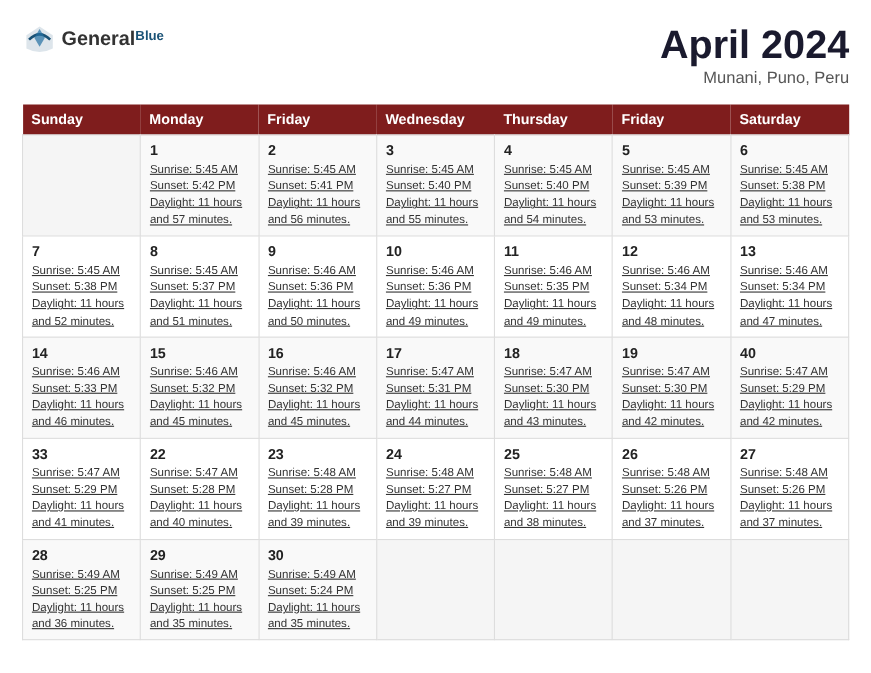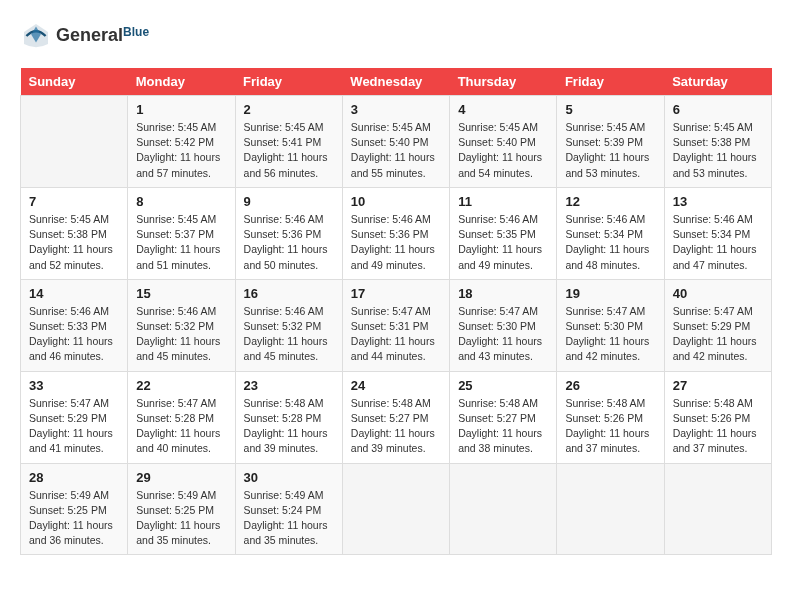--- a/index.html
+++ b/index.html
@@ -50,21 +50,21 @@
     .location {
       font-size: 15px;
       color: #555;
     }
     table {
       width: 100%;
       border-collapse: collapse;
       font-size: 11px;
     }
     thead tr th {
-      background-color: #ef4444;
+      background-color: #7f1d1d;
       color: #fff;
       padding: 6px 8px;
       text-align: left;
       font-size: 13px;
       font-weight: bold;
       margin-top: 23px;
     }
     tbody tr td {
       vertical-align: top;
       padding: 6px 8px;
@@ -82,40 +82,45 @@
       font-size: 13px;
       font-weight: bold;
       color: #222;
       display: block;
       margin-bottom: 3px;
     }
     .day-info {
       font-size: 10.5px;
       color: #333;
       line-height: 1.45;
+      text-decoration: underline;
     }
     .empty-cell {
       background: #f5f5f5;
     }
   </style>
 </head>
 <body>
 
 <div class="header">
   <div class="logo">
     <svg class="logo-icon" viewBox="0 0 40 40" xmlns="http://www.w3.org/2000/svg">
       <path d="M20 5 L35 15 L35 30 Q20 38 5 30 L5 15 Z" fill="#1a5276" opacity="0.15"></path>
       <path d="M8 20 Q20 8 32 20" fill="none" stroke="#1a5276" stroke-width="3"></path>
       <path d="M20 8 L26 18 L20 28 L14 18 Z" fill="#2471a3" opacity="0.7"></path>
     </svg>
     <div class="logo-text">
       <span class="logo-general">General</span>
       <span class="logo-blue">Blue</span>
     </div>
   </div>
+  <div class="title-block">
+    <div class="month-year">April 2024</div>
+    <div class="location">Munani, Puno, Peru</div>
+  </div>
 </div>
 
 <table>
   <thead>
     <tr>
     <th>Sunday</th>
         <th>Monday</th>
         <th>Friday</th>
         <th>Wednesday</th>
         <th>Thursday</th>

